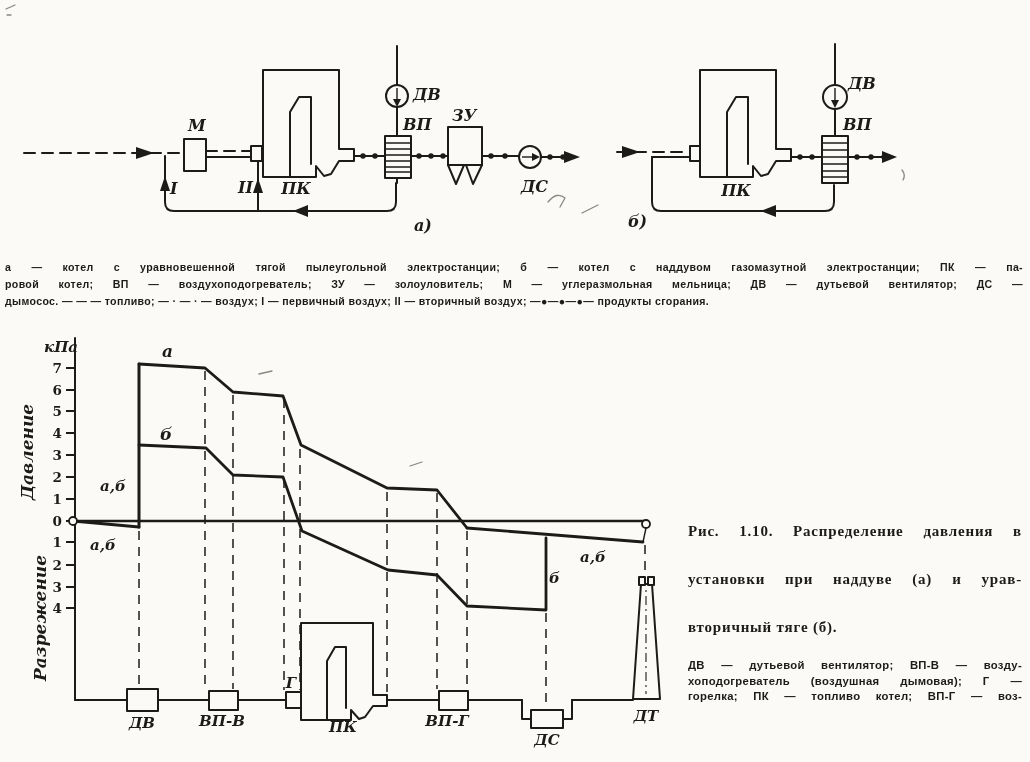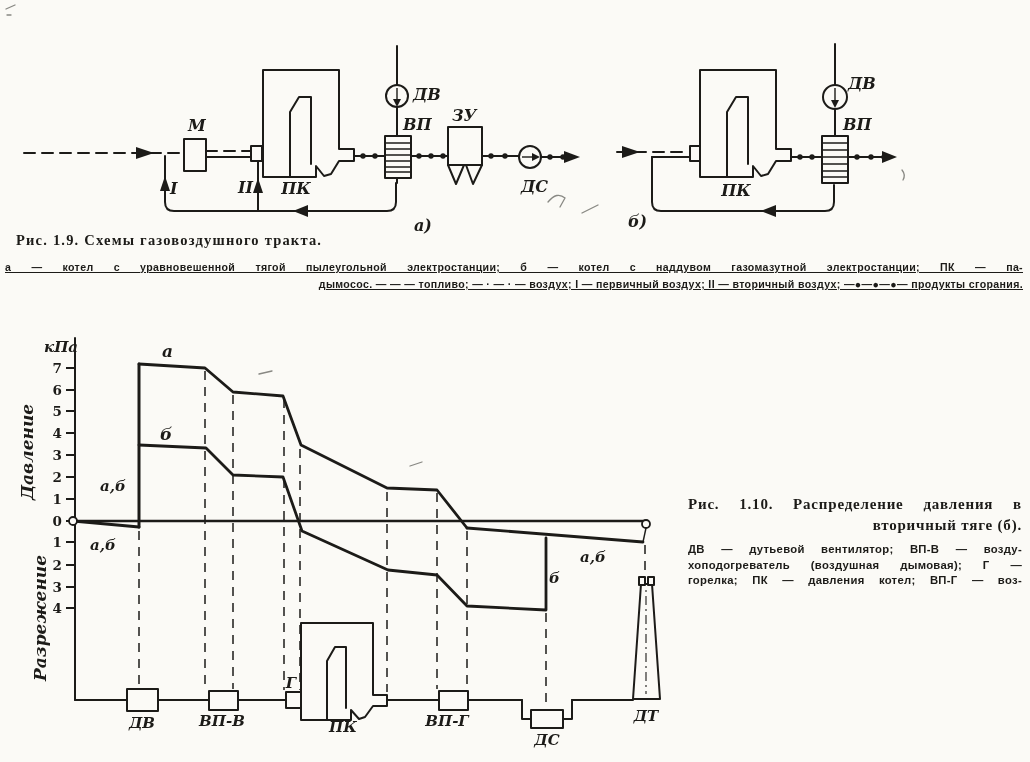--- a/index.html
+++ b/index.html
@@ -18,27 +18,27 @@
   .artifact{stroke:#6b6b66;stroke-width:1.3;fill:none;opacity:.8;stroke-linecap:round;}
   text{fill:#1c1b18;}
   .lbl{font:italic 700 16px "DejaVu Serif",serif;}
   .lbl-sm{font:italic 700 15px "DejaVu Serif",serif;}
   .tick{font:700 13.5px "DejaVu Serif",serif;}
   .axname{font:italic 700 17px "DejaVu Serif",serif;}
   .unit{font:italic 700 15px "DejaVu Serif",serif;}
   .cap19-title{position:absolute;left:16px;top:232px;font:700 14.5px "Liberation Serif",serif;
                letter-spacing:1.2px;}
   .cap19{position:absolute;left:5px;top:259px;width:1018px;font:700 10.6px "Liberation Sans",sans-serif;
-         letter-spacing:.35px;line-height:17px;text-decoration:underline;}
+         letter-spacing:.35px;line-height:17px;}
   .cap110{position:absolute;left:688px;top:494px;width:334px;}
-  .cap110 .t{font:700 15px "Liberation Serif",serif;letter-spacing:.8px;line-height:21px;}
+  .cap110 .t{font:700 15px "Liberation Serif",serif;letter-spacing:.8px;line-height:21px;margin-top:27px;}
   .cap110 .s{font:700 11.3px "Liberation Sans",sans-serif;letter-spacing:.3px;line-height:15.5px;}
   .jl{text-align:justify;text-align-last:justify;overflow:hidden;white-space:nowrap;}
   .jl{white-space:normal;}
-  .nl{text-align:right;}
+  .nl{text-align:left;}
 </style>
 </head>
 <body>
 
 <div id="page">
 
   <svg id="art" width="1030" height="762" viewBox="0 0 1030 762">
 
     <g>
 
@@ -216,27 +216,28 @@
     <g>
       <path class="artifact" d="M6,9 l9,-4 m-8,10 l4,0"></path>
       <path class="artifact" d="M548,202 q9,-11 17,-4 l-5,9"></path>
       <path class="artifact" d="M582,213 l16,-8"></path>
       <path class="artifact" d="M902,170 q4,5 1,10"></path>
       <path class="artifact" d="M259,374 l13,-3"></path>
       <path class="artifact" d="M410,466 l12,-4"></path>
     </g>
   </svg>
 
-  <div class="cap19-title">Рис. 1.9. Схемы газовоздушного тракта.</div>
   <div class="cap19">
     <div class="jl">а — котел с уравновешенной тягой пылеугольной электростанции; б — котел с наддувом газомазутной электростанции; ПК — па-</div>
+    <div class="jl">ровой котел; ВП — воздухоподогреватель; ЗУ — золоуловитель; М — углеразмольная мельница; ДВ — дутьевой вентилятор; ДС —</div>
     <div class="nl">дымосос. — — — топливо; — · — · — воздух; I — первичный воздух; II — вторичный воздух; —●—●—●— продукты сгорания.</div>
   </div>
 
   <div class="cap110">
     <div class="t jl">Рис. 1.10. Распределение давления в</div>
+    <div class="t jl">установки при наддуве (а) и урав-</div>
     <div class="t nl">вторичный тяге (б).</div>
-    <div class="s jl" style="margin-top:6px">ДВ — дутьевой вентилятор; ВП-В — возду-</div>
+    <div class="s jl" style="margin-top:20px">ДВ — дутьевой вентилятор; ВП-В — возду-</div>
     <div class="s jl">хоподогреватель (воздушная дымовая); Г —</div>
-    <div class="s jl">горелка; ПК — давления котел; ВП-Г — воз-</div>
+    <div class="s jl">горелка; ПК — топливо котел; ВП-Г — воз-</div>
   </div>
 
 </div>
 
 </body></html>

